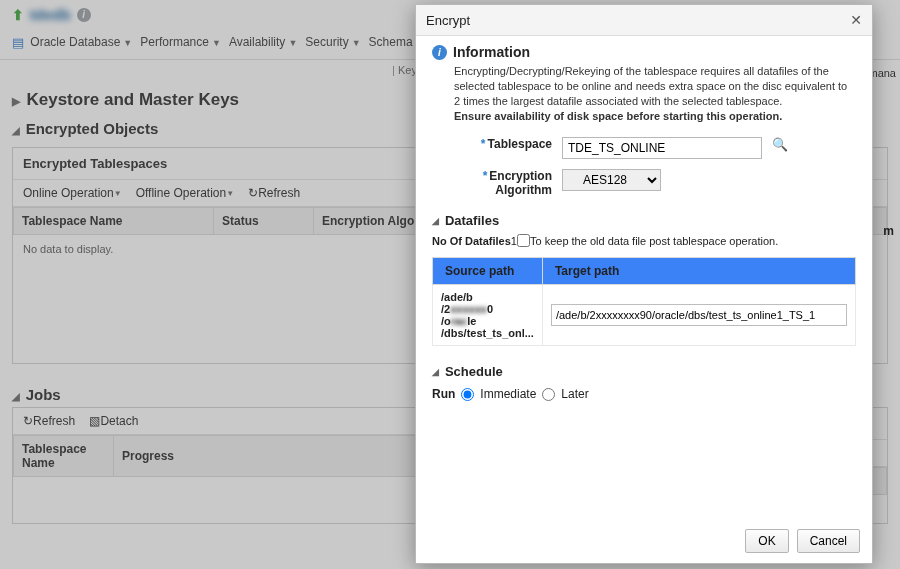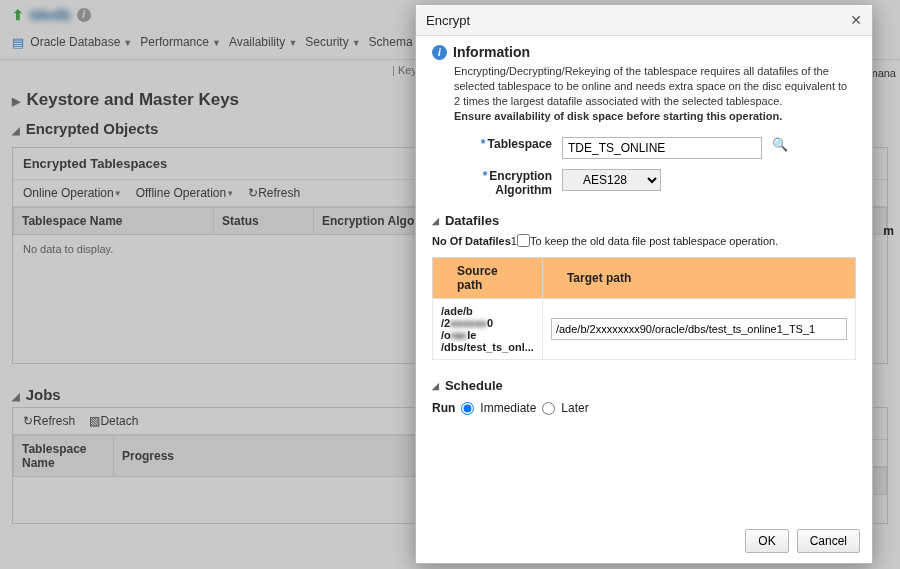--- a/index.html
+++ b/index.html
@@ -43,21 +43,21 @@
   .row{display:flex;align-items:flex-start;margin-bottom:10px}
   .label{width:130px;text-align:right;padding-right:10px;font-size:12px;color:#252525;font-weight:bold}
   .req{color:#2d7dd0;margin-right:2px}
   input[type=text]{border:1px solid #b8b8b8;padding:3px 5px;font-size:12px;width:200px}
   .mag{margin-left:10px;color:#777;font-size:13px;cursor:pointer}
   select{border:1px solid #b8b8b8;padding:2px 16px;font-size:12px}
   .sub-h{font-size:13px;font-weight:bold;color:#252525;padding:6px 0 4px;display:flex;align-items:center;gap:6px}
   .sub-h .tri{font-size:9px;color:#666}
   .df-line{display:flex;align-items:center;padding:2px 0 6px;font-size:11px}
   table.dftbl{width:100%;border-collapse:collapse;border:1px solid #d8d8d8;margin-top:4px}
-  table.dftbl th{background:#fdba74;text-align:left;padding:6px 24px;border:1px solid #d8d8d8;font-size:12px}
+  table.dftbl th{background:#3b82f6;text-align:left;padding:6px 12px;border:1px solid #d8d8d8;font-size:12px}
   table.dftbl td{padding:6px 8px;border:1px solid #e8e8e8;font-size:11px;vertical-align:middle}
   .target-inp{width:100%;border:1px solid #bdbdbd;padding:4px;font-size:11px}
   .radio-row{display:flex;align-items:center;gap:6px;font-size:12px;padding-top:4px}
   .modal-footer{position:absolute;bottom:10px;right:12px;display:flex;gap:8px}
   .btn{border:1px solid #b5b5b5;background:linear-gradient(#fdfdfd,#eaeaea);padding:4px 12px;font-size:12px;cursor:pointer;border-radius:2px}
   .blur{filter:blur(2px)}
 </style>
 </head>
 <body>
 

